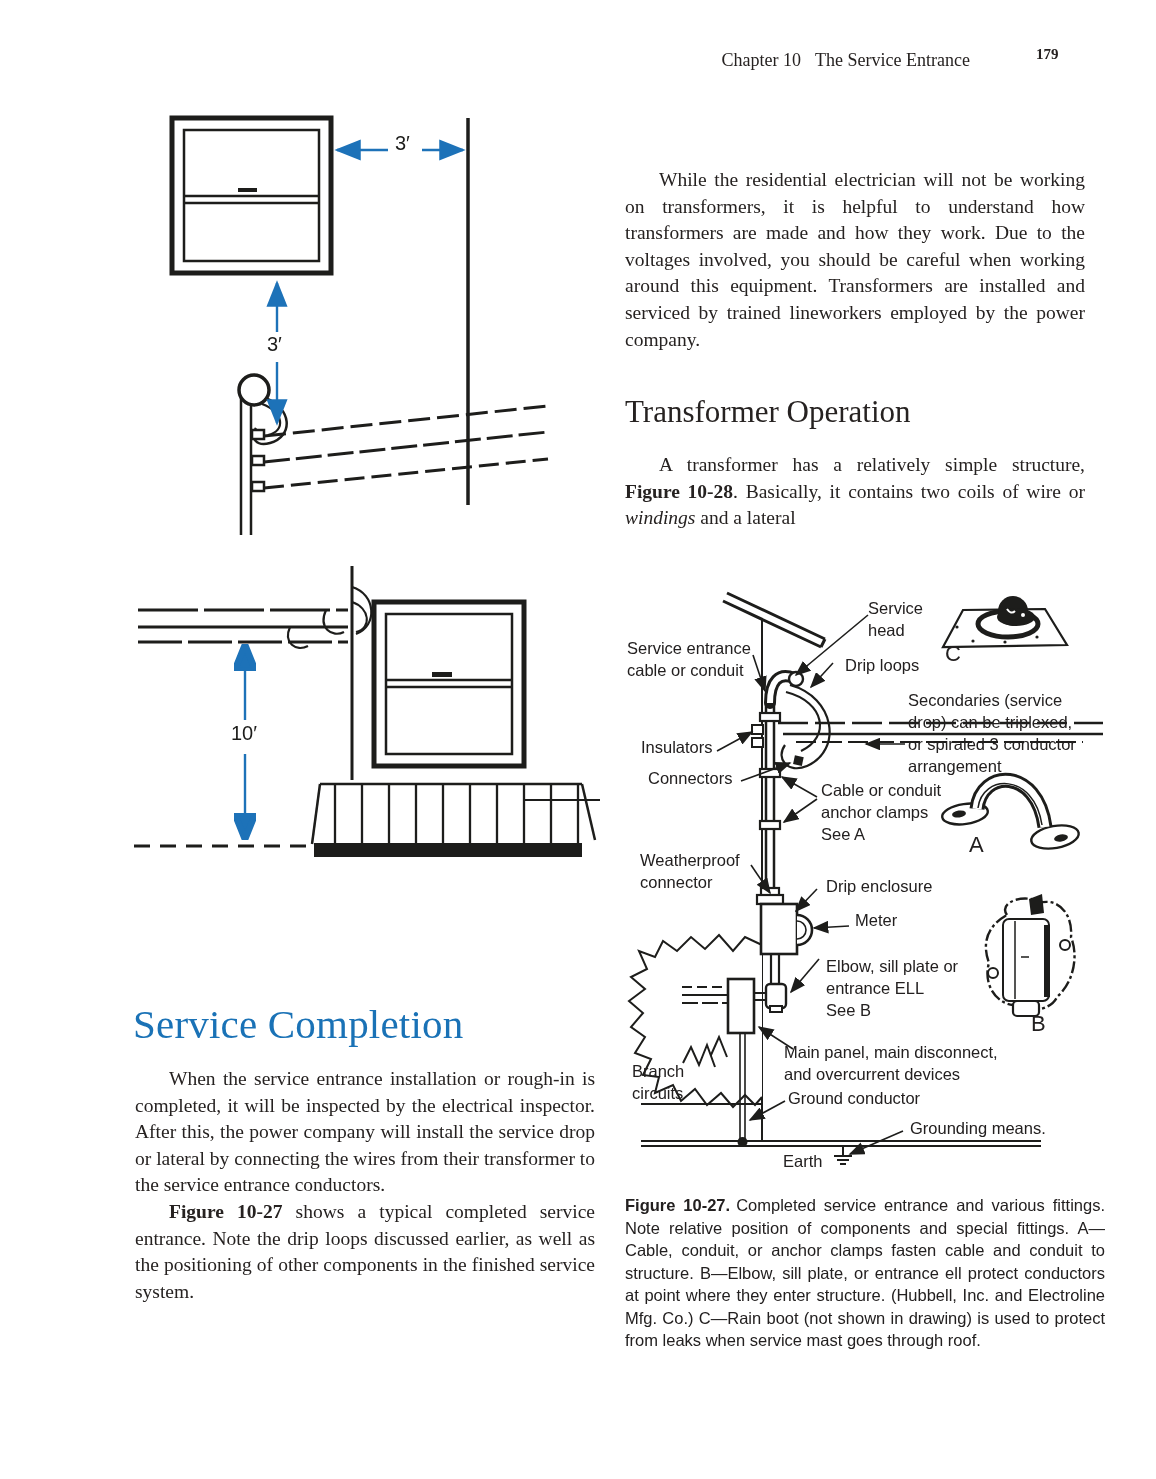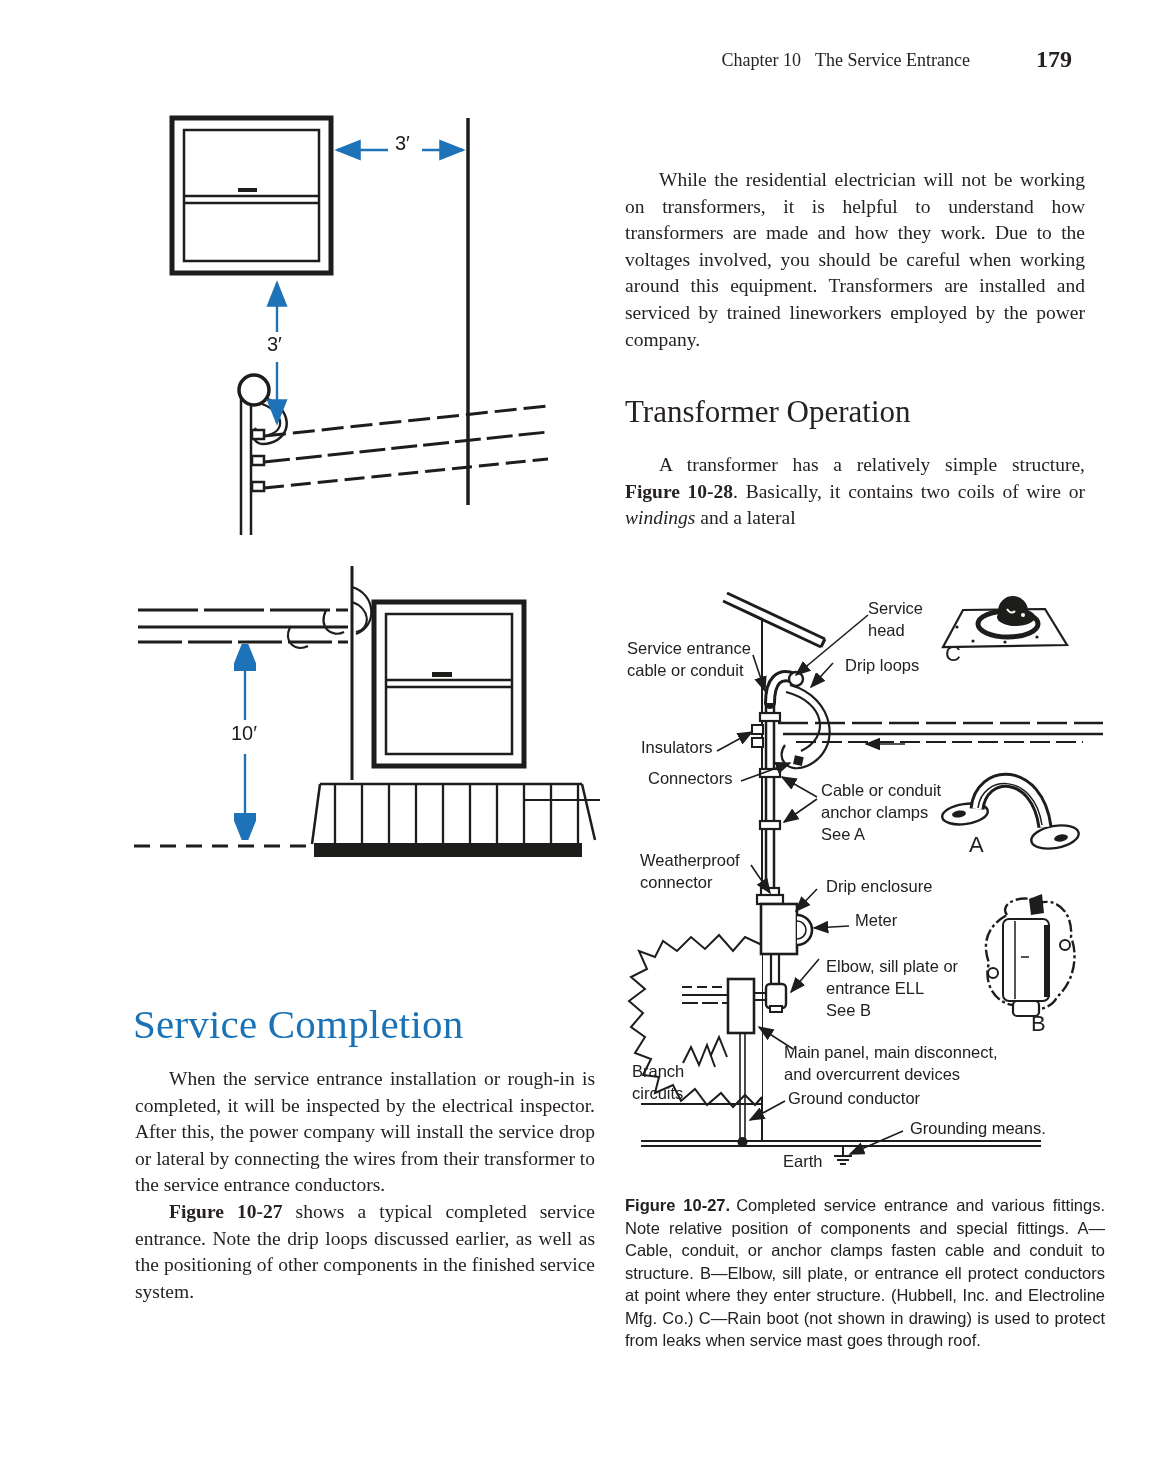--- a/index.html
+++ b/index.html
@@ -1,21 +1,21 @@
 <!DOCTYPE html>
 <html><head>
 <meta charset="utf-8">
 <style>
   html,body{margin:0;padding:0;background:#e8e8e8;}
   #page{position:relative;width:1156px;height:1479px;background:#ffffff;overflow:hidden;
         font-family:"Liberation Serif",serif;color:#262221;}
   .abs{position:absolute;}
   
   .runhead{font-size:18px;color:#262221;}
-  .pagenum{font-size:24px;font-weight:bold;color:#262221;}
+  .pagenum{font-size:15px;font-weight:bold;color:#262221;}
   
   .h-blue{font-family:"Liberation Serif",serif;font-weight:400;color:#1a72b6;letter-spacing:.2px;}
   .h1{font-size:41px;line-height:1.05;}
   .h2{font-size:31px;line-height:1.05;color:#262221;font-weight:400;}
   
   .body-col{width:460px;font-size:19.5px;line-height:26.6px;text-align:justify;}
   .body-col p{margin:0;text-indent:34px;}
   .bold{font-weight:bold;}
   .ital{font-style:italic;}
   
@@ -248,20 +248,24 @@
         <path d="M396,372 H404" stroke-width="1.5" fill="none"></path>
       </g>
     </svg>
 
     <div class="flabel" style="left:243px;top:12px;">Service
 head</div>
     <div class="flabel" style="left:2px;top:52px;">Service entrance
 cable or conduit</div>
     <div class="flabel" style="left:220px;top:69px;">Drip loops</div>
     <div class="letter" style="left:320px;top:56px;">C</div>
+    <div class="flabel" style="left:283px;top:104px;">Secondaries (service
+drop) can be triplexed,
+or spiraled 3 conductor
+arrangement</div>
     <div class="flabel" style="left:16px;top:151px;">Insulators</div>
     <div class="flabel" style="left:23px;top:182px;">Connectors</div>
     <div class="flabel" style="left:196px;top:194px;">Cable or conduit
 anchor clamps
 See A</div>
     <div class="letter" style="left:344px;top:247px;">A</div>
     <div class="flabel" style="left:15px;top:264px;">Weatherproof
 connector</div>
     <div class="flabel" style="left:201px;top:290px;">Drip enclosure</div>
     <div class="flabel" style="left:230px;top:324px;">Meter</div>

